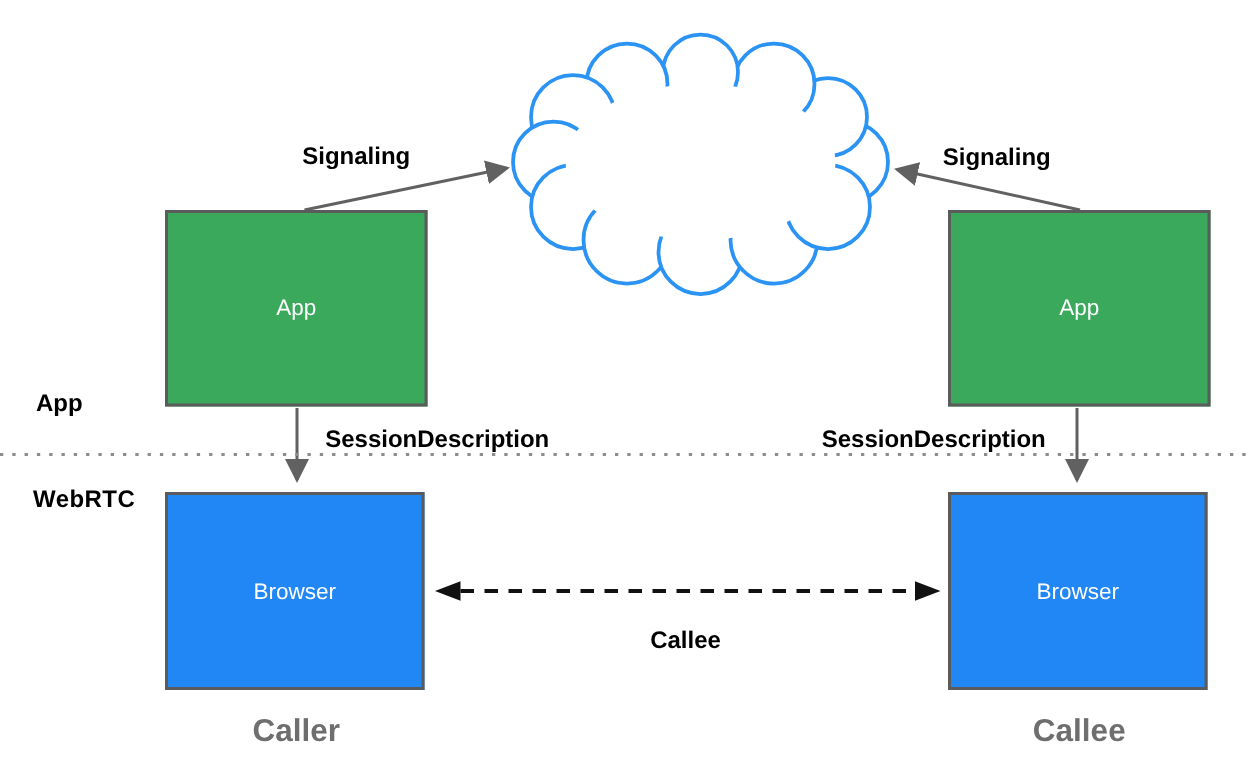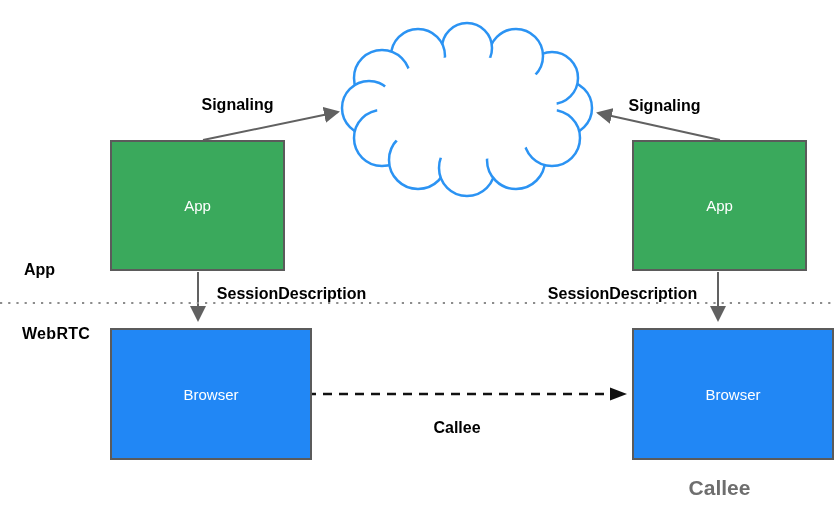--- a/index.html
+++ b/index.html
@@ -18,21 +18,21 @@
   .divider{stroke:var(--divider-gray,#8c8c8c);stroke-width:2;stroke-dasharray:2.2 6;fill:none;}
 
   .box{
     position:absolute;box-sizing:border-box;
     border:2px solid var(--box-border,#5b5b5b);
     display:flex;align-items:center;justify-content:center;
     color:var(--box-text,#ffffff);font-size:15px;
   }
   .box.green{background:var(--app-green,#3aa95c);left:110px;top:140px;width:175px;height:131px;}
   .box.green.right{left:632px;}
-  .box.blue{background:var(--browser-blue,#2187f5);left:110px;top:328px;width:202px;height:132px;}
+  .box.blue{background:var(--browser-blue,#2187f5);left:110px;top:328px;width:173px;height:132px;}
   .box.blue.right{left:632px;}
 
   .lbl{
     position:absolute;font-weight:bold;font-size:16px;line-height:19px;
     color:var(--label-black,#000000);text-align:center;white-space:nowrap;
   }
   .lbl-signaling-left{left:180px;top:95px;width:115px;}
   .lbl-signaling-right{left:607px;top:96px;width:115px;}
   .lbl-session-left{left:210px;top:284px;width:163px;}
   .lbl-session-right{left:541px;top:284px;width:163px;}
@@ -103,15 +103,16 @@
 
   <div class="lbl lbl-signaling-left">Signaling</div>
   <div class="lbl lbl-signaling-right">Signaling</div>
   <div class="lbl lbl-session-left">SessionDescription</div>
   <div class="lbl lbl-session-right">SessionDescription</div>
   <div class="lbl lbl-media">Callee</div>
 
   <div class="lbl lbl-layer-app">App</div>
   <div class="lbl lbl-layer-webrtc">WebRTC</div>
 
+  <div class="caption caption-caller">Caller</div>
   <div class="caption caption-callee">Callee</div>
 
 </div>
 
 </body></html>

